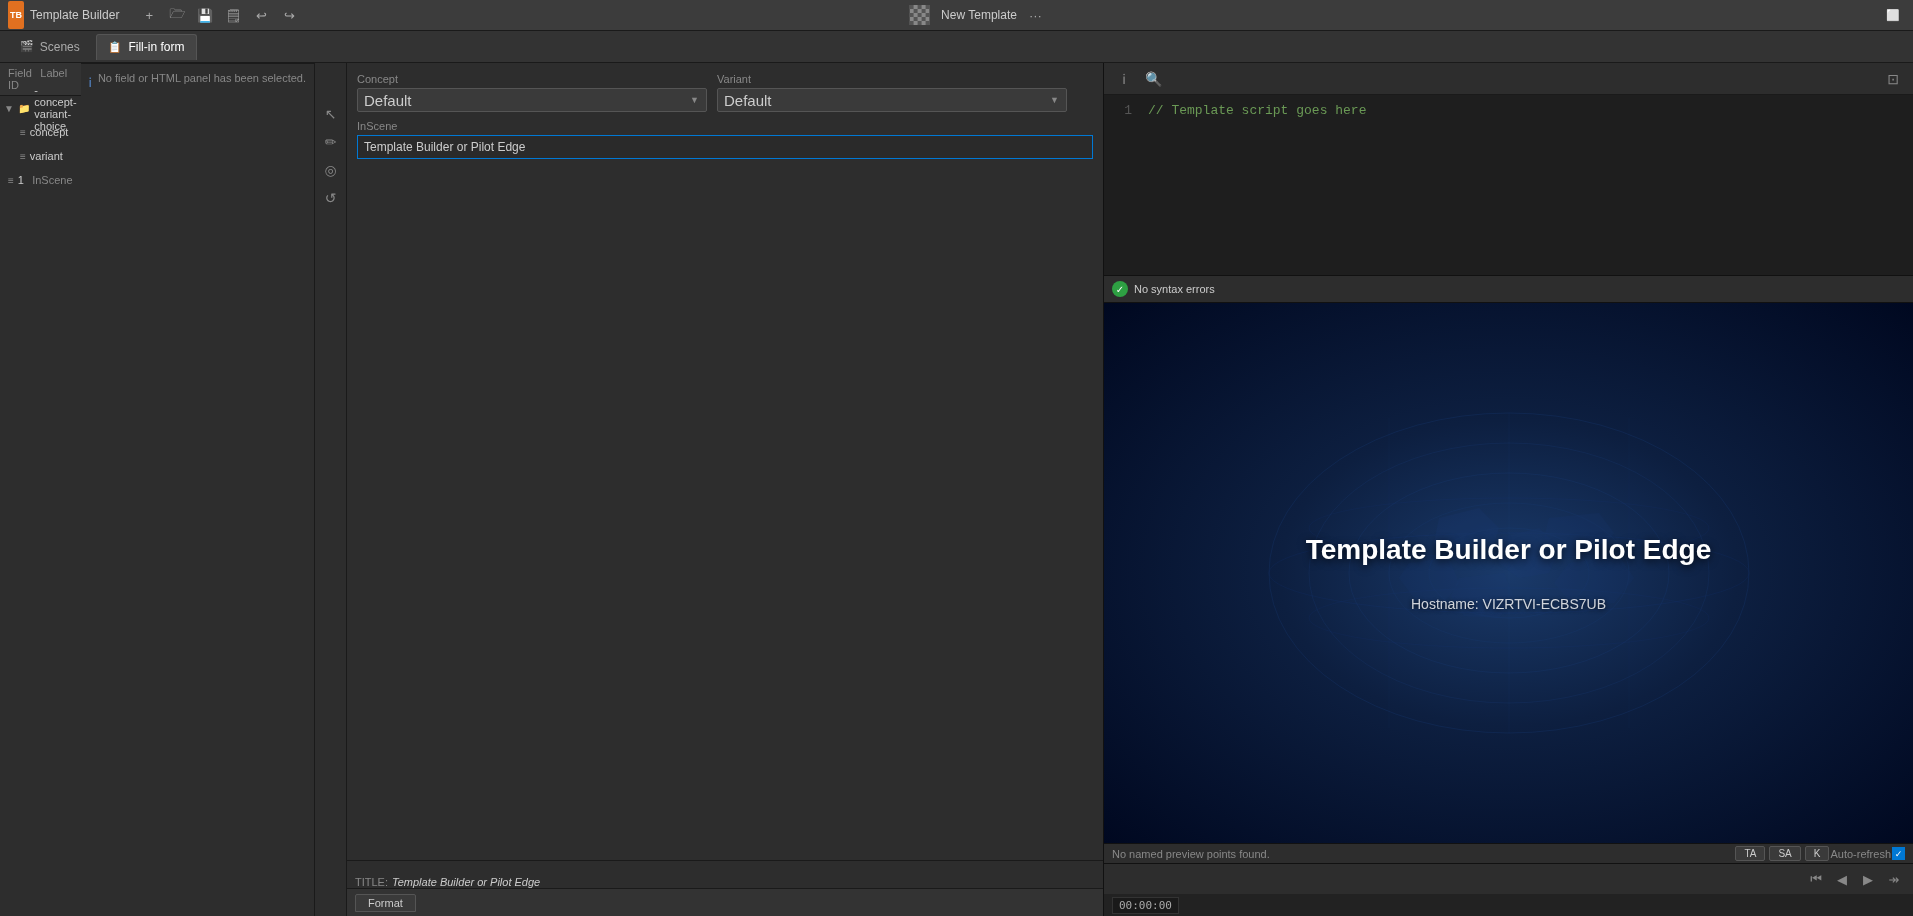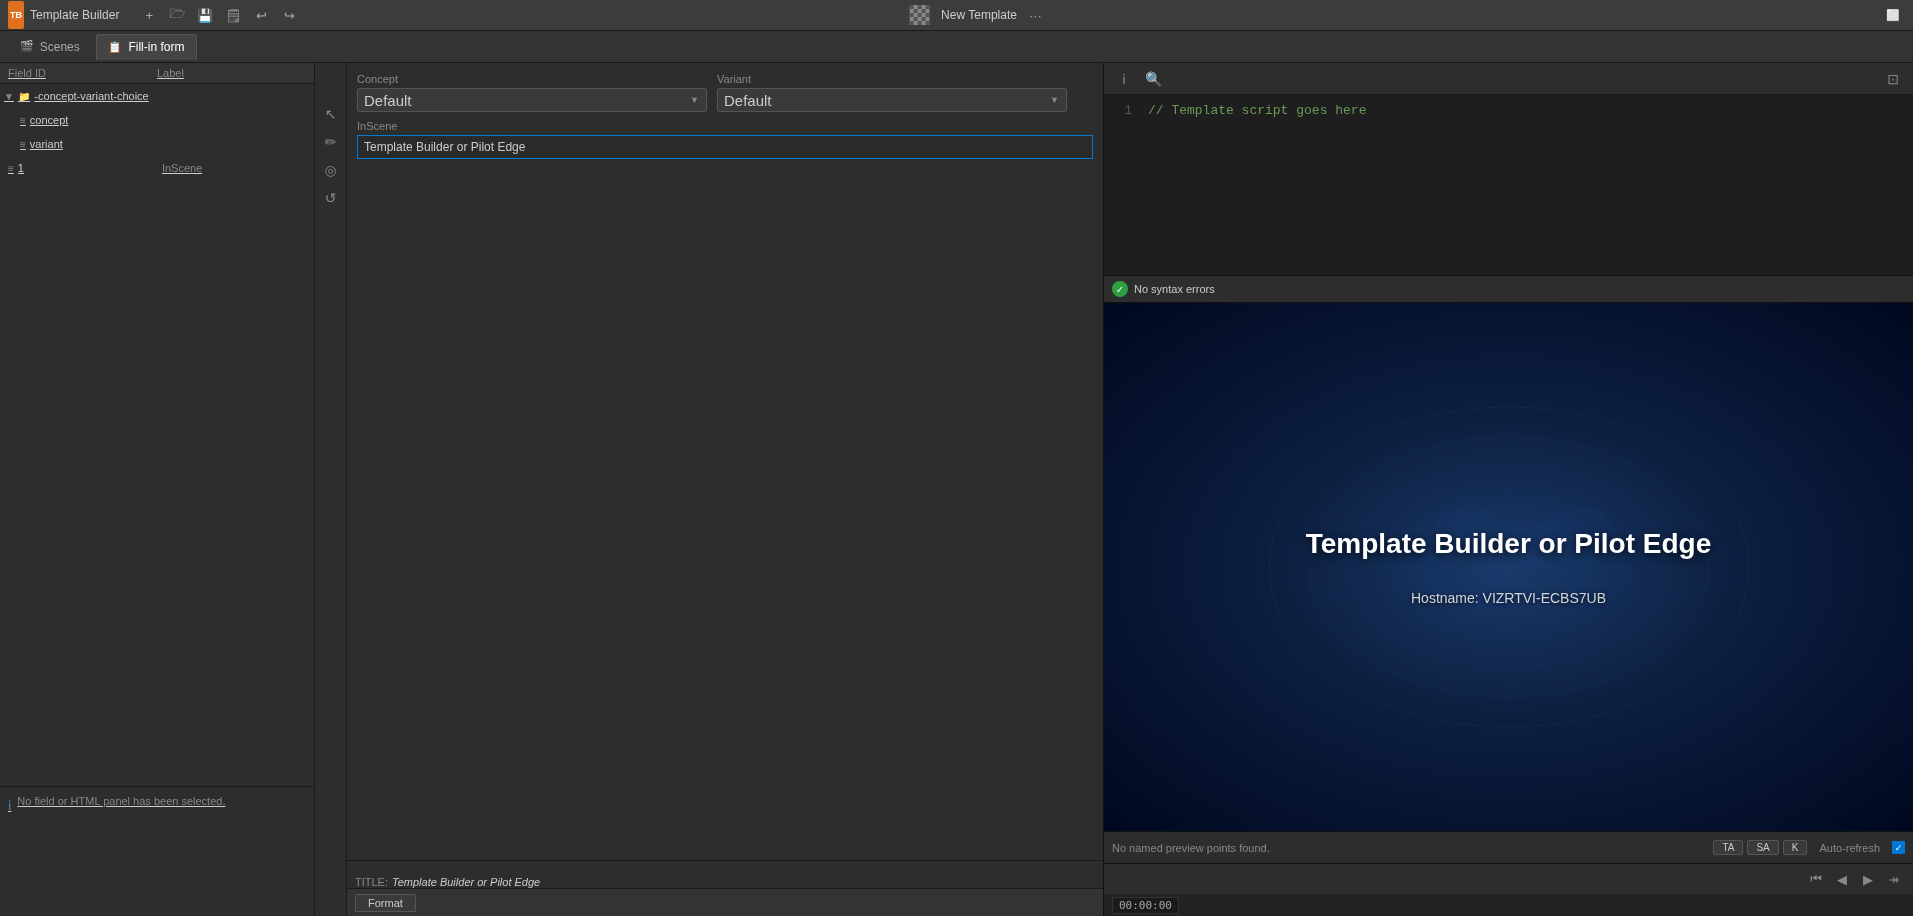--- a/index.html
+++ b/index.html
@@ -124,22 +124,21 @@
       display: flex;
       height: calc(916px - 31px - 32px);
     }
 
     
     .left-panel {
       width: 315px;
       background: #2d2d2d;
       border-right: 1px solid #1a1a1a;
       display: flex;
-      flex-direction: column;
-      text-decoration: underline;
+      flex-direction: row;
     }
 
     .field-table {
       flex: 1;
       overflow-y: auto;
     }
 
     .field-table-header {
       display: flex;
       background: #333;
@@ -404,25 +403,25 @@
       margin-top: 30px;
       text-shadow: 0 1px 4px rgba(0,0,0,0.8);
     }
 
     
     .preview-controls {
       background: #2d2d2d;
       border-top: 1px solid #111;
     }
     .preview-named-points {
-      height: 32px;
-      display: flex;
-      align-items: center;
-      padding: 0 8px;
-      gap: 12px;
+      height: 20px;
+      display: flex;
+      align-items: center;
+      padding: 0 8px;
+      gap: 1px;
       border-bottom: 1px solid #111;
       font-size: 11px;
     }
     .named-points-text { color: #888; flex: 1; }
     .preview-named-btns {
       display: flex;
       gap: 4px;
       margin-left: 36px;
     }
     .named-btn {

